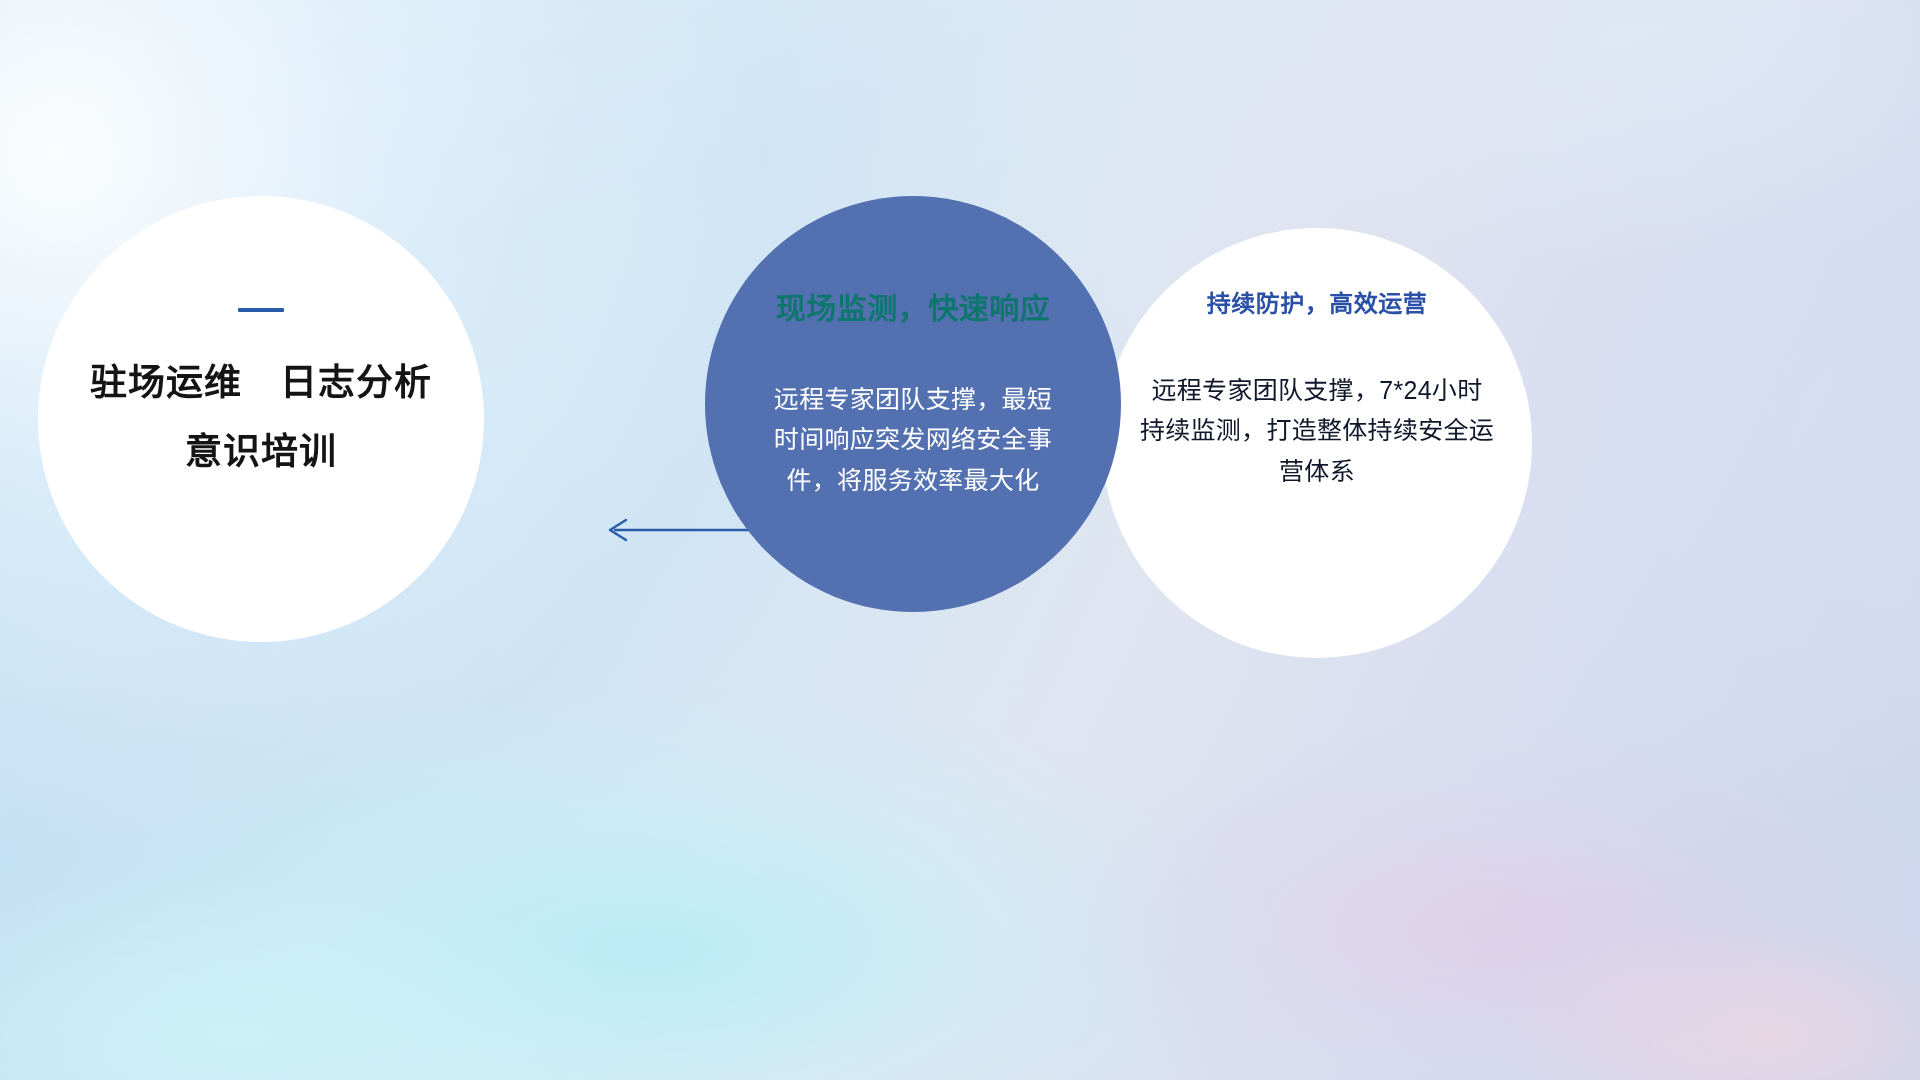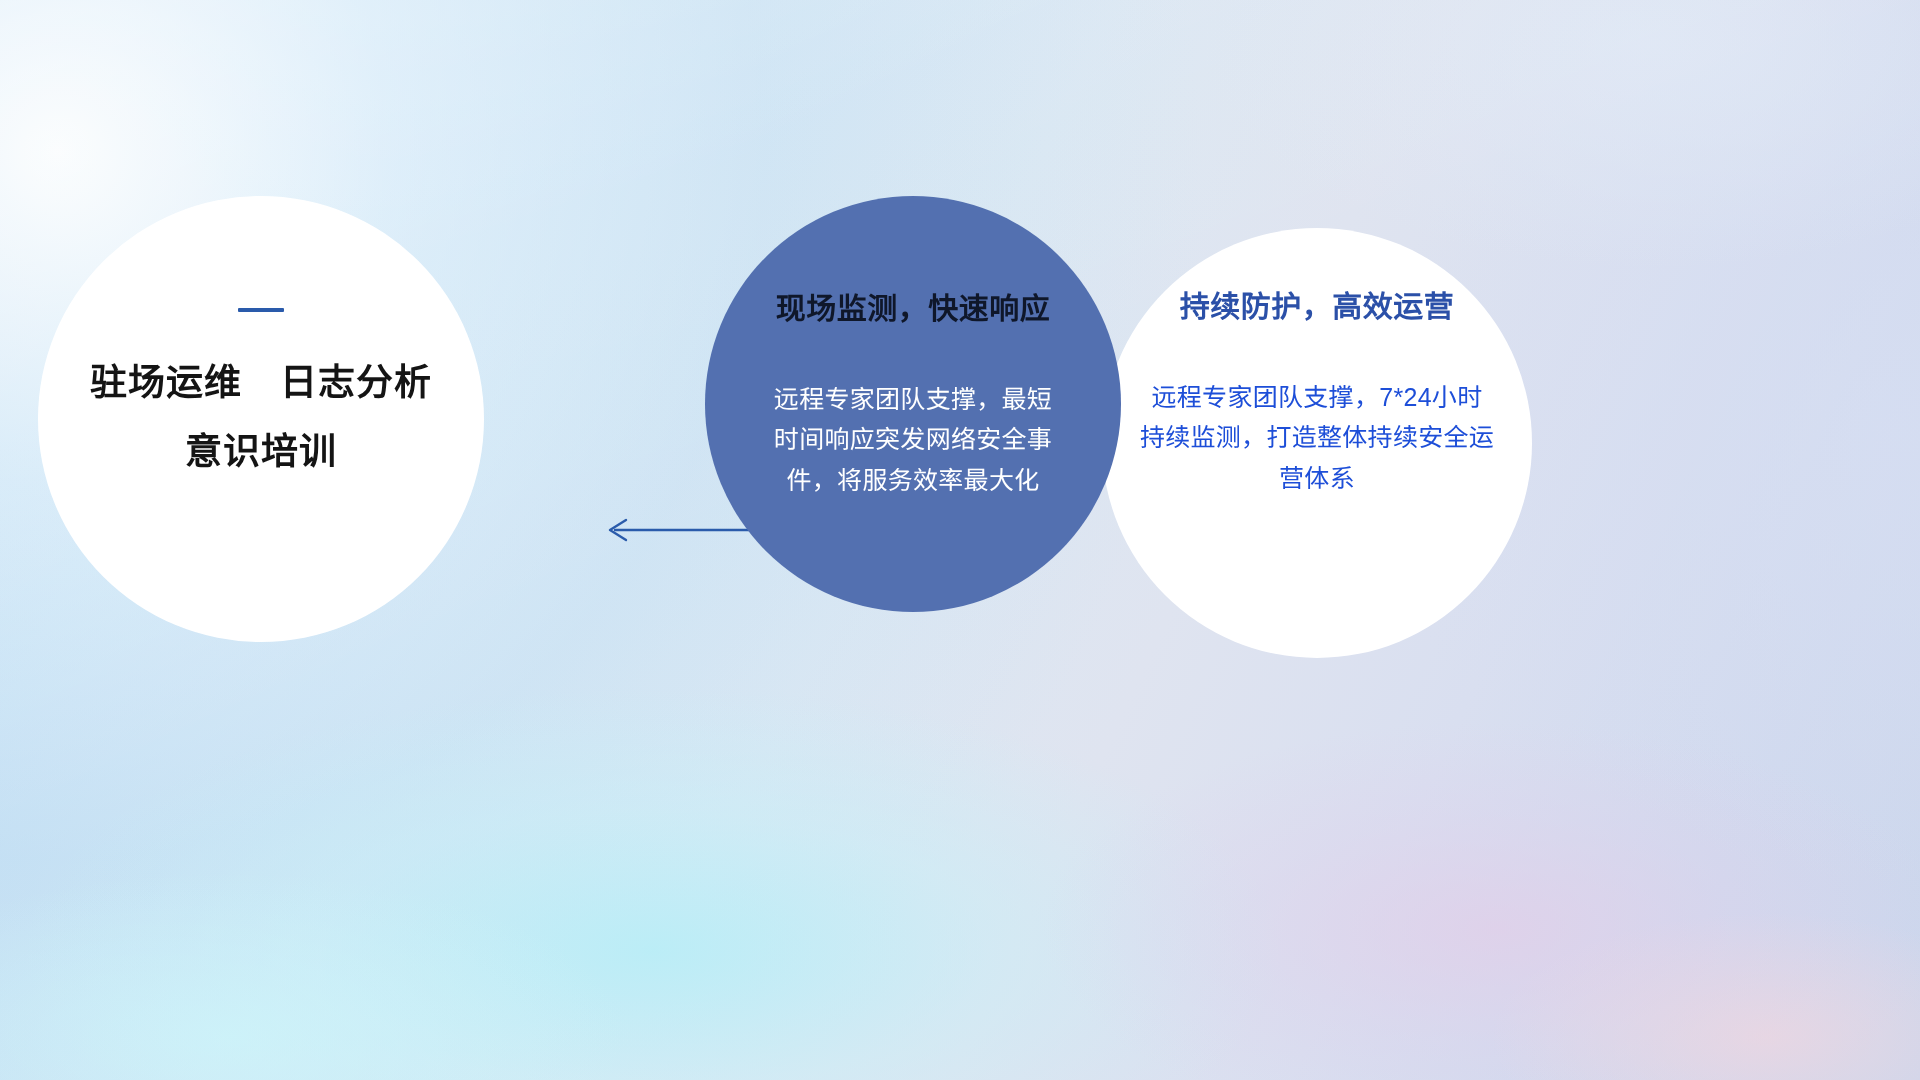--- a/index.html
+++ b/index.html
@@ -162,21 +162,21 @@
     height: 416px;
     z-index: 9;
     display: flex;
     flex-direction: column;
     align-items: center;
     padding: 96px 34px 0 34px;
     box-sizing: border-box;
     text-align: center;
   }
   #middle-title {
-    color: #0f172a;
+    color: #0f766e;
     font-weight: bold;
     font-size: 30px;
     letter-spacing: 0.5px;
     line-height: 1.15;
     white-space: nowrap;
   }
   #middle-body {
     margin-top: 52px;
     color: #ffffff;
     font-size: 25px;
@@ -196,28 +196,28 @@
     display: flex;
     flex-direction: column;
     align-items: center;
     padding: 62px 30px 0 30px;
     box-sizing: border-box;
     text-align: center;
   }
   #right-title {
     color: #2b50a8;
     font-weight: bold;
-    font-size: 30px;
+    font-size: 24px;
     letter-spacing: 0.5px;
     line-height: 1.15;
     white-space: nowrap;
   }
   #right-body {
     margin-top: 52px;
-    color: #1d4ed8;
+    color: #0f172a;
     font-size: 25px;
     line-height: 1.62;
     letter-spacing: 0.3px;
     max-width: 355px;
   }
 
   
   #arrow-connector {
     position: absolute;
     left: 600px;

